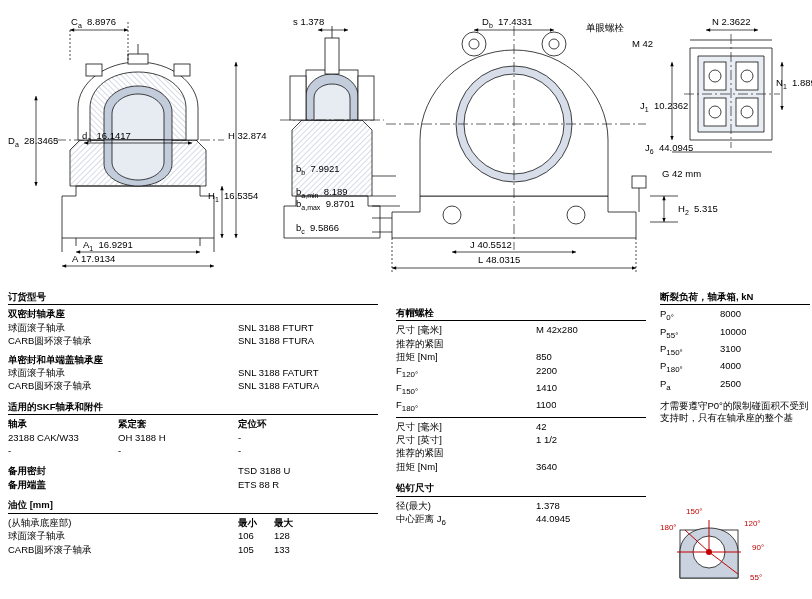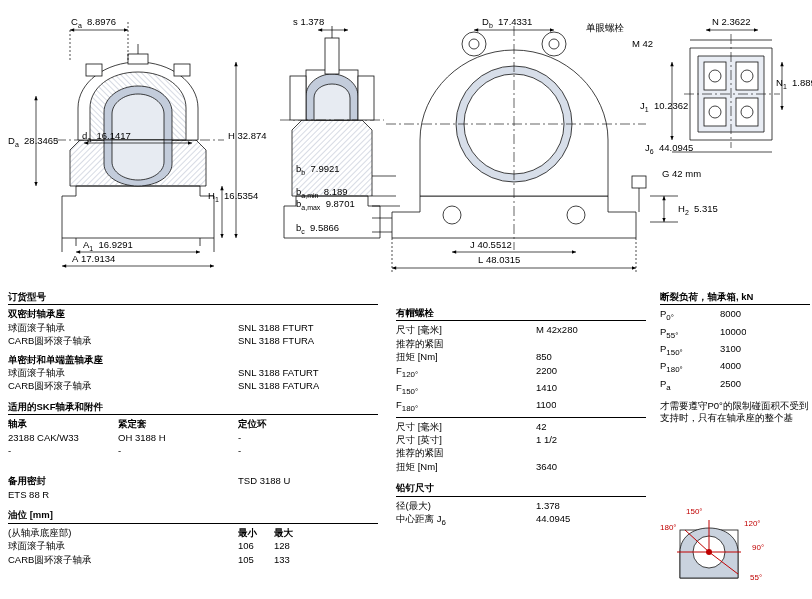--- a/index.html
+++ b/index.html
@@ -288,25 +288,26 @@
     <div class="cell" style="width:110px">23188 CAK/W33</div>
     <div class="cell" style="width:120px">OH 3188 H</div>
     <div class="cell">-</div>
   </div>
   <div class="row">
     <div class="cell" style="width:110px">-</div>
     <div class="cell" style="width:120px">-</div>
     <div class="cell">-</div>
   </div>
 
-  <div class="row" style="margin-top:17px">
+  <div class="row" style="margin-top:7px">
     <div class="cell b" style="width:230px">备用密封</div>
     <div class="cell">TSD 3188 U</div>
   </div>
   <div class="row">
+    <div class="cell b" style="width:230px">备用端盖</div>
     <div class="cell">ETS 88 R</div>
   </div>
 
   <div class="b" style="margin-top:7px">油位 [mm]</div>
   <div class="hdrline"></div>
   <div class="row">
     <div class="cell" style="width:230px">(从轴承底座部)</div>
     <div class="cell b" style="width:36px">最小</div>
     <div class="cell b">最大</div>
   </div>

